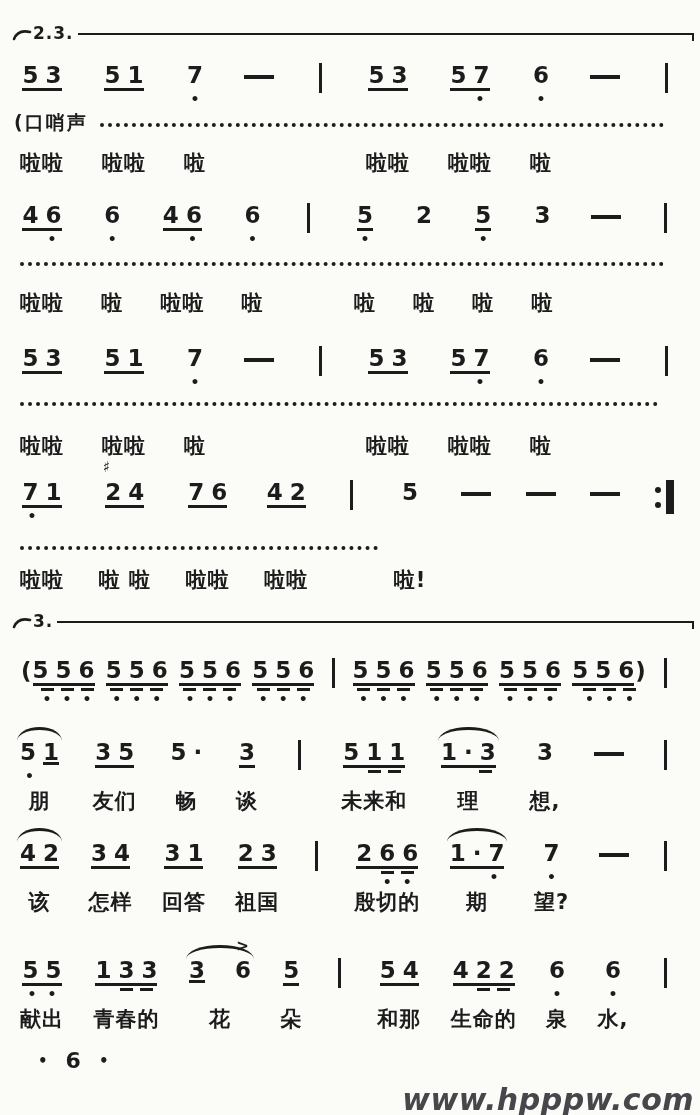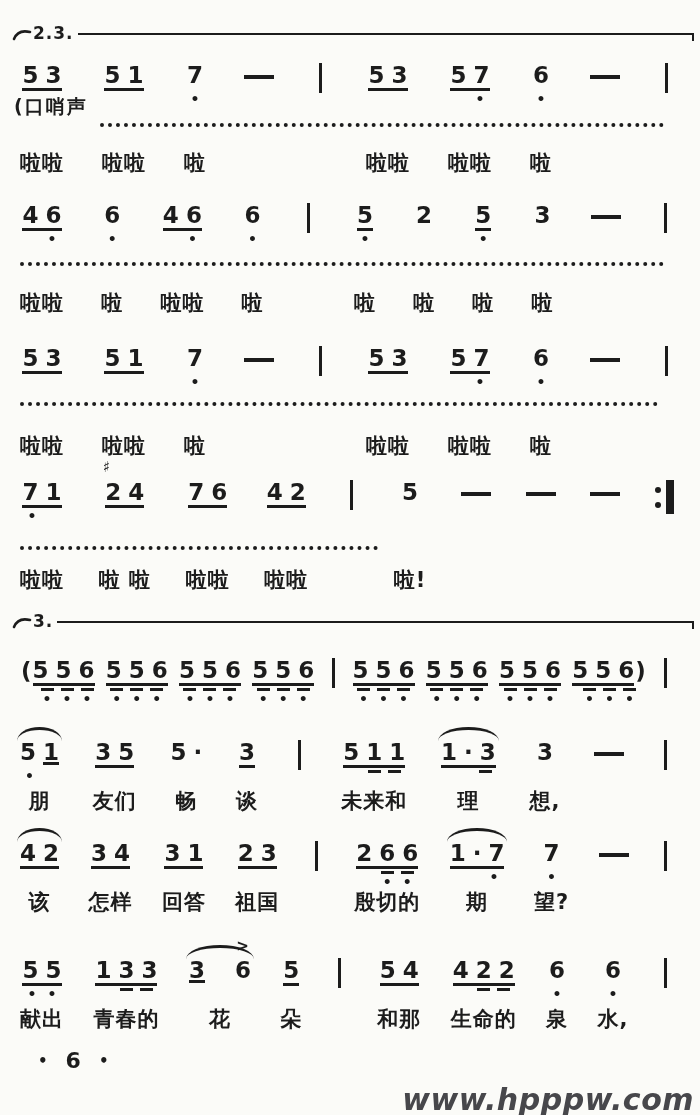--- a/index.html
+++ b/index.html
@@ -7,21 +7,21 @@
     width:700px;height:1115px;position:relative;overflow:hidden;
     background:#fbfbf8;color:#1c1c1c;
     font-family:"DejaVu Sans","Liberation Sans",sans-serif;
   }
   .volta{position:absolute;left:12px;right:6px;display:flex;align-items:flex-start;height:20px}
   .vhook{flex:0 0 auto;margin-top:2px}
   .vlabel{font-size:17px;font-weight:bold;line-height:18px;margin:0 4px 0 1px;letter-spacing:1px}
   .vline{flex:1;height:2px;background:#1c1c1c;margin-top:9px}
   .vtick{width:2px;height:8px;background:#1c1c1c;margin-top:9px}
 
-  .whistle{position:absolute;left:14px;top:94px;font-size:19px;font-weight:bold;letter-spacing:2px}
+  .whistle{position:absolute;left:14px;top:110px;font-size:19px;font-weight:bold;letter-spacing:2px}
 
   .mblock{position:absolute;left:20px;right:26px}
   .mrow{display:flex;justify-content:space-between;align-items:flex-start}
   .cell{display:flex;flex-direction:column;align-items:center}
   .marks{height:18px;position:relative;width:100%;min-width:16px}
   .slur{position:absolute;left:-3px;right:-3px;top:5px;height:11px;
         border-top:3px solid #1c1c1c;border-radius:50% 50% 0 0/100% 100% 0 0}
   .sharp{position:absolute;left:4px;top:-4px;font-size:15px;font-weight:bold}
   .accent{position:absolute;right:2px;top:-3px;font-size:15px;font-weight:bold}
   .digits{height:30px;display:flex;align-items:flex-start;box-sizing:border-box}

